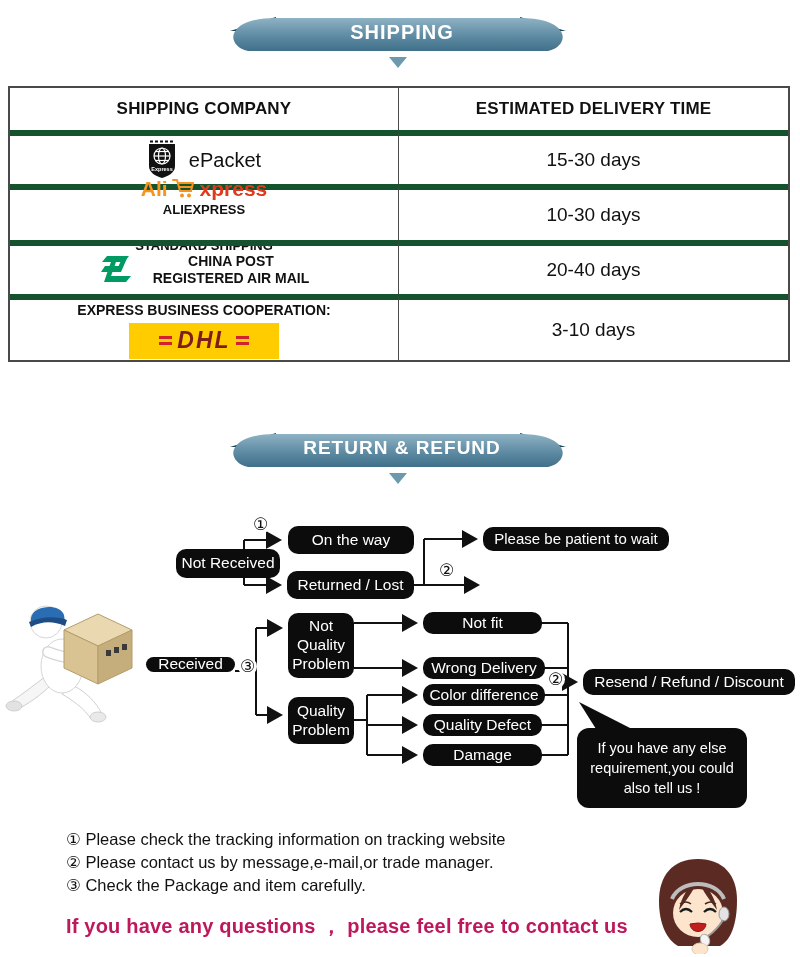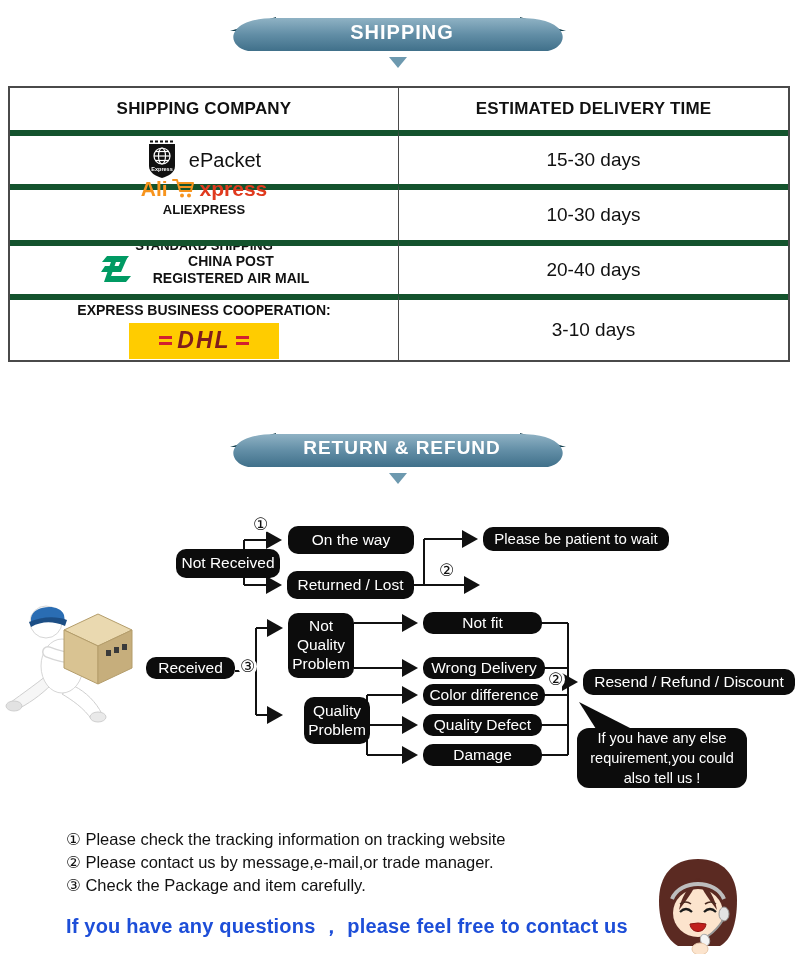--- a/index.html
+++ b/index.html
@@ -47,43 +47,43 @@
   .flow { position:absolute; left:0; top:500px; width:800px; height:330px; }
   .flow svg.connect { position:absolute; left:0; top:0; }
   .fnode { position:absolute; background:#0c0c0c; color:#fff; border-radius:10px;
     display:flex; align-items:center; justify-content:center; text-align:center;
     font-size:15.5px; line-height:1.22; padding:2px 4px; }
   #n-notreceived { left:131px; top:49px;  width:104px; height:29px;margin-left:45px; }
   #n-ontheway    { left:288px; top:26px;  width:126px; height:28px; }
   #n-returned    { left:287px; top:71px;  width:127px; height:28px; }
   #n-patient     { left:483px; top:27px;  width:186px; height:24px; font-size:15px; }
   #n-resend      { left:486px; top:72px;  width:130px; height:26px; }
-  #n-received    { left:146px; top:157px; width:89px;  height:22px; }
+  #n-received    { left:146px; top:157px; width:89px;  height:15px; }
   #n-nqp         { left:288px; top:113px; width:66px;  height:65px; }
-  #n-qp          { left:288px; top:197px; width:66px;  height:47px;margin-left:16px; }
+  #n-qp          { left:288px; top:197px; width:66px;  height:47px; }
   #n-notfit      { left:423px; top:112px; width:119px; height:22px; }
   #n-wrong       { left:423px; top:157px; width:122px; height:22px; }
   #n-colordiff   { left:423px; top:184px; width:122px; height:22px; }
   #n-qdefect     { left:423px; top:214px; width:119px; height:22px; }
   #n-damage      { left:423px; top:244px; width:119px; height:22px; }
   #n-rrd         { left:583px; top:169px; width:212px; height:26px; }
   .fmark { position:absolute; font-size:17px; color:#111; background:#fff; border-radius:50%;
     width:19px; height:19px; line-height:19px; text-align:center; }
   #m1  { left:251px; top:15px; }
   #m2a { left:437px; top:61px; }
   #m3  { left:238px; top:157px; }
   #m2b { left:546px; top:170px; }
-  .bubble { position:absolute; left:577px; top:228px; width:170px; height:60px;
+  .bubble { position:absolute; left:577px; top:228px; width:170px; height:80px;
     background:#0c0c0c; color:#fff; border-radius:12px; display:flex; align-items:center;
     justify-content:center; text-align:center; font-size:14.5px; line-height:1.4; padding:4px 8px; }
 
   
   .notes { position:absolute; left:66px; top:828px; font-size:16.5px; color:#111; line-height:23px; }
   .contact { position:absolute; left:66px; top:913px; font-size:20px; font-weight:bold;
-    color:#1d4ed8; letter-spacing:0.2px; white-space:nowrap; }
+    color:#be185d; letter-spacing:0.2px; white-space:nowrap; }
   .delivery { position:absolute; left:2px;  top:592px; width:150px; height:140px; }
   .girl     { position:absolute; left:650px; top:856px; width:96px;  height:98px; }
 </style>
 </head>
 <body>
 
 <div class="page">
 
   <div class="ribbon" id="banner-shipping">
     <svg width="340" height="44" viewBox="0 0 340 44">

